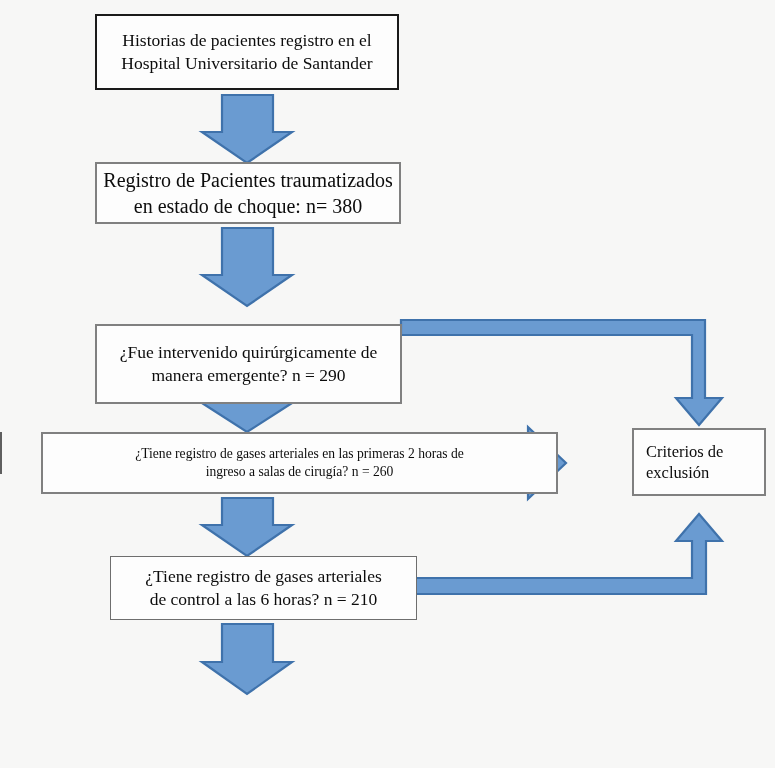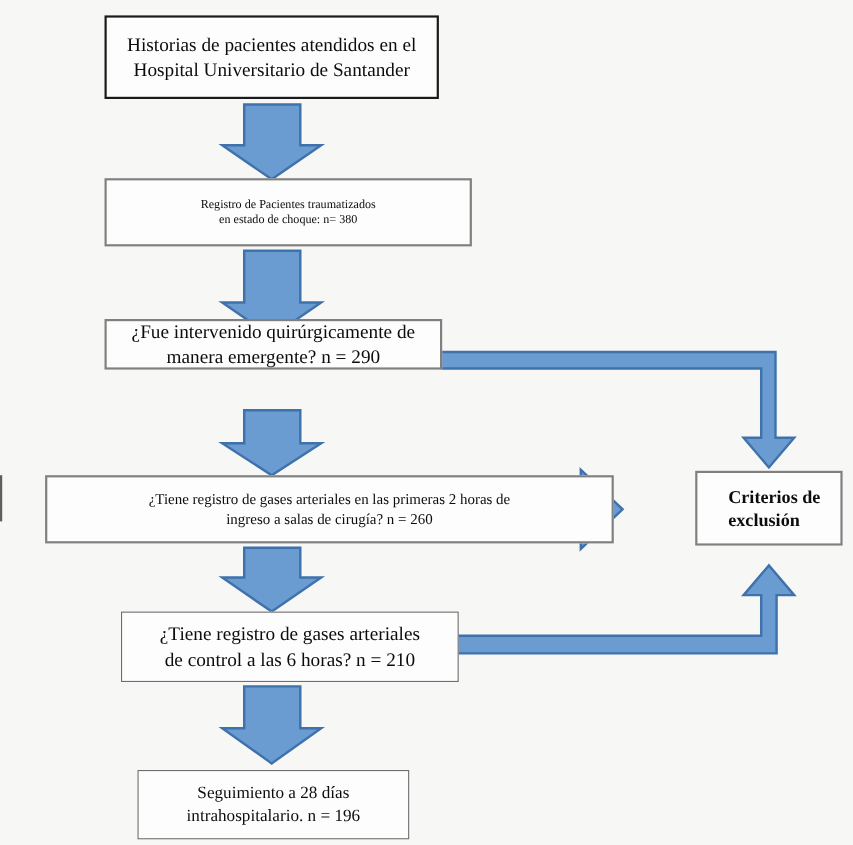--- a/index.html
+++ b/index.html
@@ -36,33 +36,33 @@
   .node .txt {
     display: block;
     padding: 0 6px;
     white-space: pre-line;
   }
   .node-dark   { border: 2px solid #1a1a1a; }
   .node-gray   { border: 2px solid #808080; }
   .node-thin   { border: 1px solid #6e6e6e; margin-left: 15px; }
 
   #box-records    { left: 95px;  top: 14px;  width: 304px; height: 76px;  font-size: 17.5px; }
-  #box-registry   { left: 95px;  top: 162px; width: 334px; height: 62px;  font-size: 11px; }
-  #box-surgery    { left: 95px;  top: 290px; width: 307px; height: 46px;  font-size: 17.5px; }
+  #box-registry   { left: 95px;  top: 162px; width: 306px; height: 62px;  font-size: 20px; }
+  #box-surgery    { left: 95px;  top: 324px; width: 307px; height: 80px;  font-size: 17.5px; }
   #box-gases2h    { left: 41px;  top: 432px; width: 517px; height: 62px;  font-size: 13.6px; }
   #box-gases6h    { left: 95px;  top: 556px; width: 307px; height: 64px;  font-size: 17.5px; }
   #box-followup   { left: 110px; top: 700px; width: 247px; height: 63px;  font-size: 15.6px; }
 
   #box-exclusion {
     left: 632px; top: 428px; width: 134px; height: 68px;
     font-size: 16.5px;
     justify-content: flex-start;
     text-align: left;
   }
-  #box-exclusion .txt { padding-left: 28px; font-weight: bold; }
+  #box-exclusion .txt { padding-left: 12px; }
 
   
   #arrow-layer {
     position: absolute;
     left: 0; top: 0;
     width: 775px; height: 768px;
     z-index: 2;
   }
   .arrow-shape {
     fill: #6a9bd1;
@@ -99,21 +99,21 @@
     <polygon class="arrow-shape" points="222,624 273,624 273,662 292,662 247,694 202,662 222,662"></polygon>
 
     <polygon class="arrow-shape" points="401,320 705,320 705,398 722,398 699,425 676,398 692,398 692,335 401,335"></polygon>
 
     <polygon class="arrow-shape" points="493,441 528,441 528,427 566,463 528,499 528,485 493,485"></polygon>
 
     <polygon class="arrow-shape" points="401,578 692,578 692,541 676,541 699,514 722,541 706,541 706,594 401,594"></polygon>
   </svg>
 
   <div class="node node-dark" id="box-records">
-    <span class="txt">Historias de pacientes atendidos en el
+    <span class="txt">Historias de pacientes registro en el
 Hospital Universitario de Santander</span>
   </div>
 
   <div class="node node-gray" id="box-registry">
     <span class="txt">Registro de Pacientes traumatizados
 en estado de choque: n= 380</span>
   </div>
 
   <div class="node node-gray" id="box-surgery">
     <span class="txt">¿Fue intervenido quirúrgicamente de
@@ -123,23 +123,19 @@
   <div class="node node-gray" id="box-gases2h">
     <span class="txt">¿Tiene registro de gases arteriales en las primeras 2 horas de
 ingreso a salas de cirugía? n = 260</span>
   </div>
 
   <div class="node node-thin" id="box-gases6h">
     <span class="txt">¿Tiene registro de gases arteriales
 de control a las 6 horas? n = 210</span>
   </div>
 
-  <div class="node node-thin" id="box-followup">
-    <span class="txt">Seguimiento a 28 días
-intrahospitalario. n = 196</span>
-  </div>
 
   <div class="node node-gray" id="box-exclusion">
     <span class="txt">Criterios de
 exclusión</span>
   </div>
 
 </div>
 
 </body></html>

